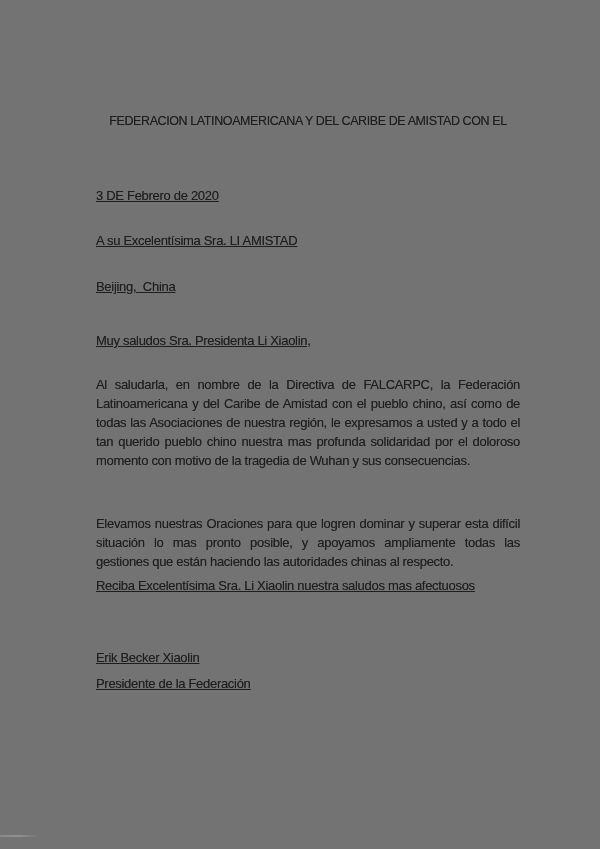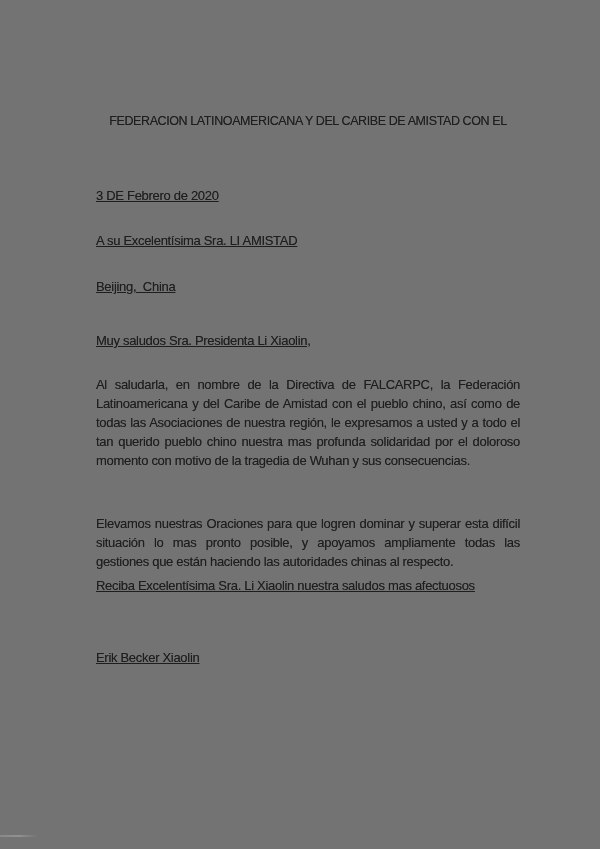--- a/index.html
+++ b/index.html
@@ -95,17 +95,18 @@
 
     <div class="line salutation">Muy saludos Sra. Presidenta Li Xiaolin,</div>
 
     <p class="para para-1">Al saludarla, en nombre de la Directiva de FALCARPC, la Federación Latinoamericana y del Caribe de Amistad con el pueblo chino, así como de todas las Asociaciones de nuestra región, le expresamos a usted y a todo el tan querido pueblo chino nuestra mas profunda solidaridad por el doloroso momento con motivo de la tragedia de Wuhan y sus consecuencias.</p>
 
     <p class="para para-2">Elevamos nuestras Oraciones para que logren dominar y superar esta difícil situación lo mas pronto posible, y apoyamos ampliamente todas las gestiones que están haciendo las autoridades chinas al respecto.</p>
 
     <div class="line closing">Reciba Excelentísima Sra. Li Xiaolin nuestra saludos mas afectuosos</div>
 
     <div class="line sig-name">Erik Becker Xiaolin</div>
+    <div class="line sig-title">Presidente de la Federación</div>
 
   </div>
 
   <div class="scan-artifact"></div>
 </div>
 
 </body></html>

